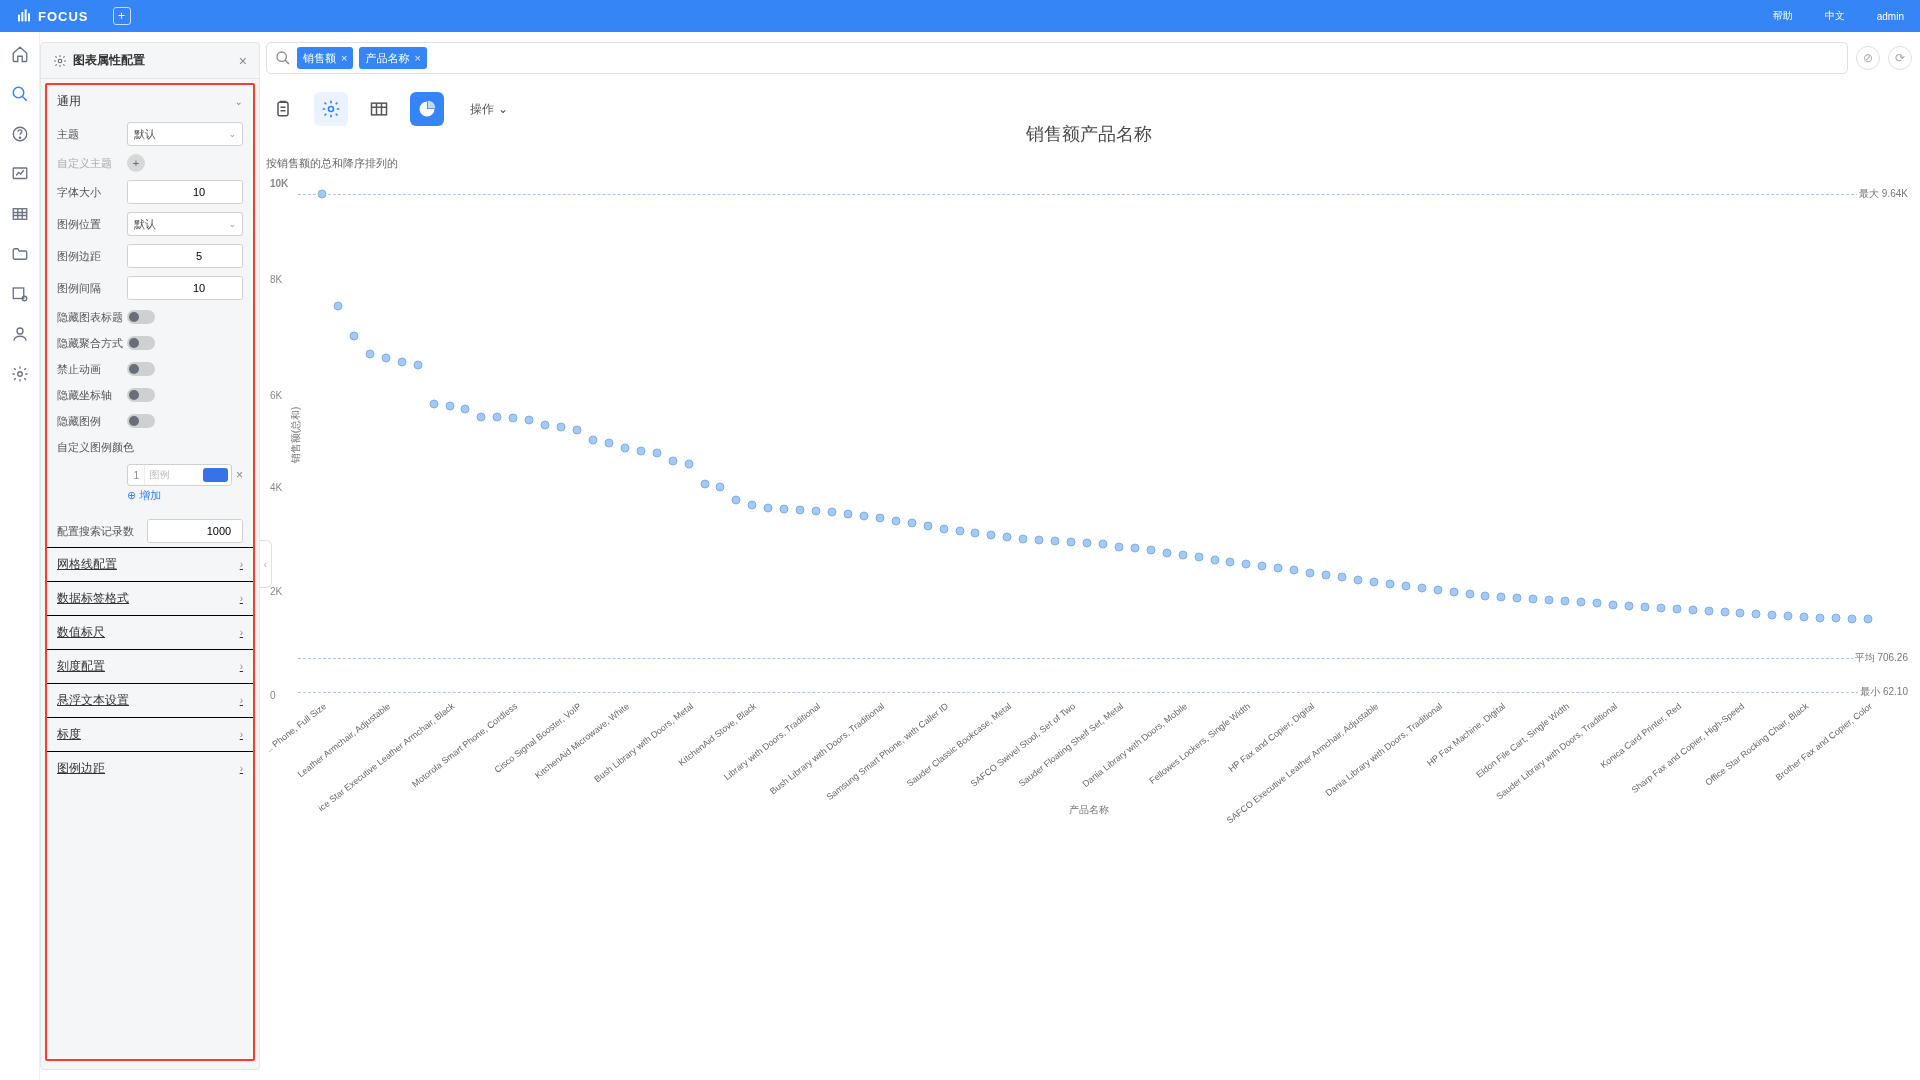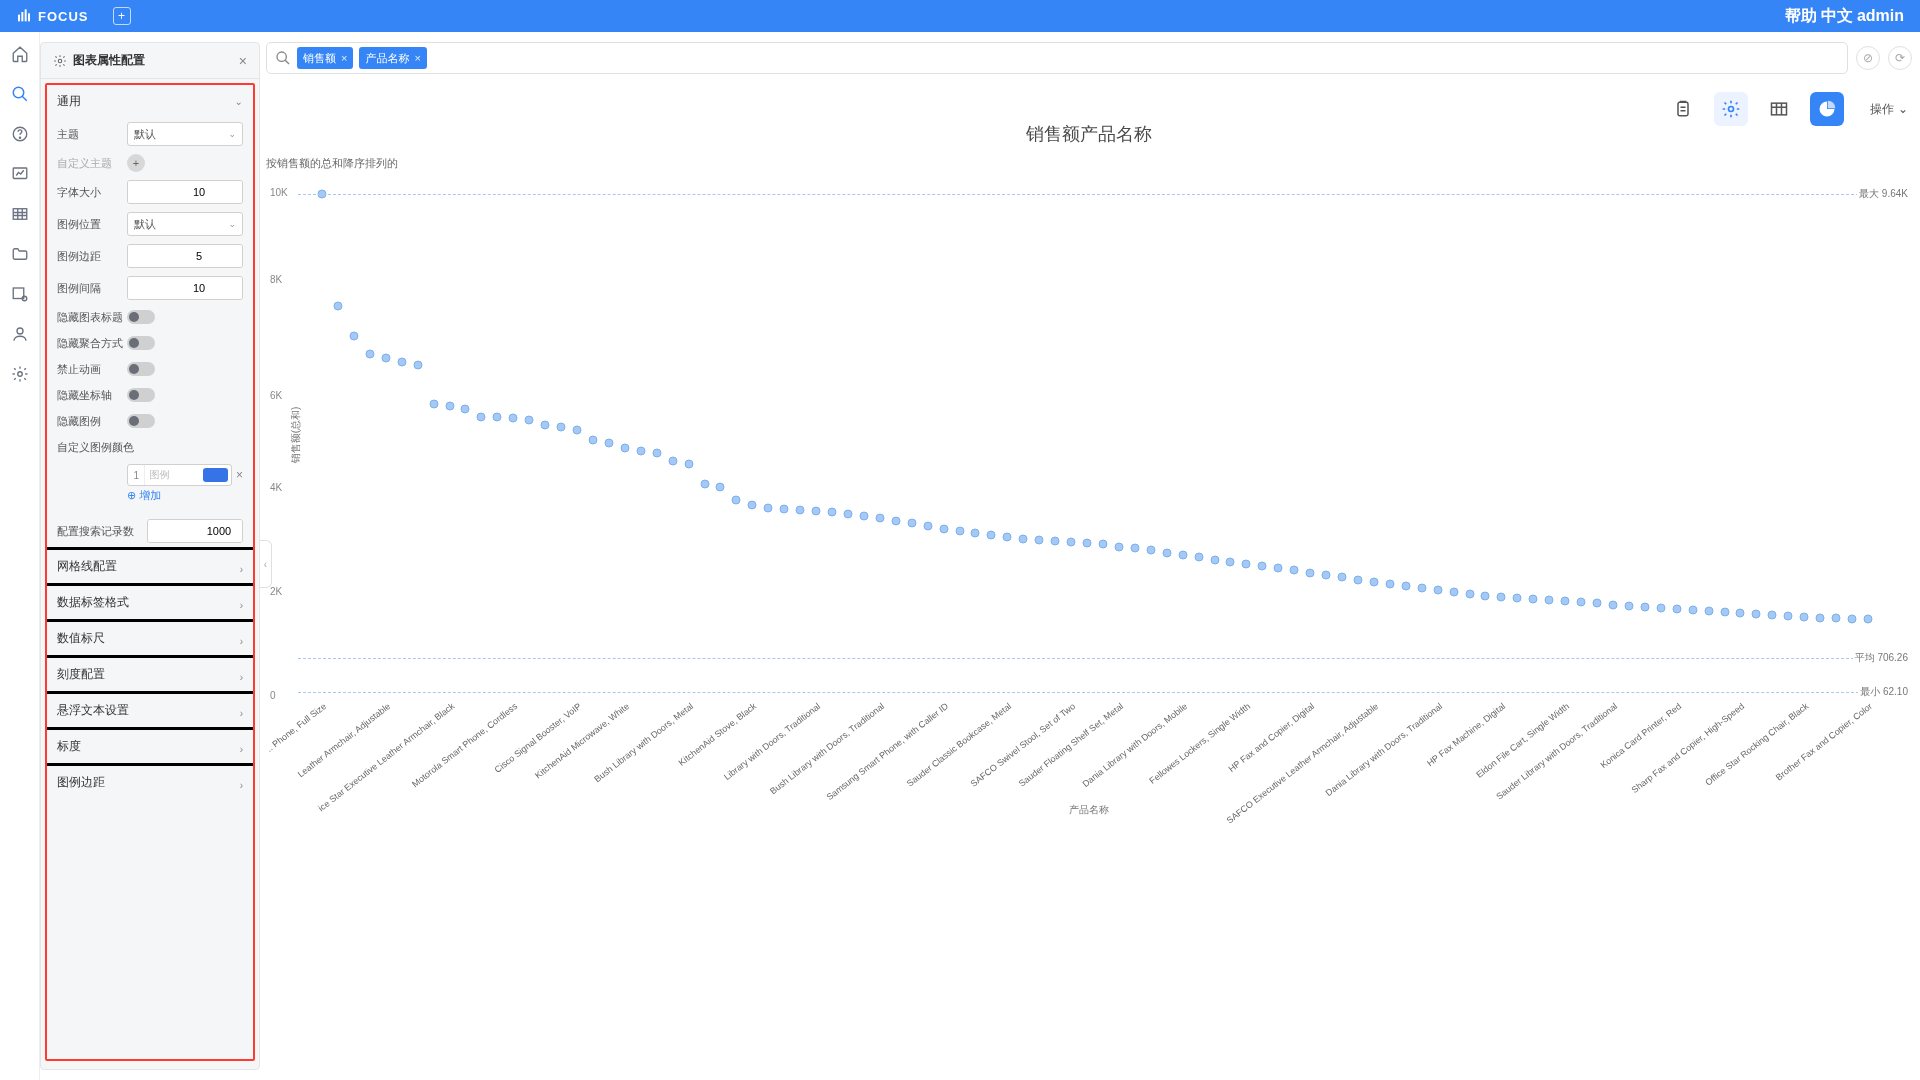--- a/index.html
+++ b/index.html
@@ -4,21 +4,21 @@
 <style>
 * { box-sizing: border-box; margin: 0; padding: 0; font-family: -apple-system, BlinkMacSystemFont, "Segoe UI", Arial, sans-serif; }
 html,body { height:100%; width:100%; overflow:hidden; background:#fff; }
 
 
 .topbar { height:32px; background:#3585f7; color:#fff; display:flex; align-items:center; padding:0 16px; font-size:13px; }
 .topbar .logo { display:flex; align-items:center; gap:6px; font-weight:600; letter-spacing:1px; }
 .topbar .logo svg { width:16px; height:16px; }
 .topbar .plus-btn { margin-left:24px; width:18px;height:18px;border:1px solid rgba(255,255,255,.7); border-radius:3px; display:flex;align-items:center;justify-content:center;font-size:12px;cursor:pointer;}
 .topbar .spacer { flex:1; }
-.topbar .tlink { margin-left:4px; cursor:pointer; font-size:16px;font-weight:bold;}
+.topbar .tlink { margin-left:32px; cursor:pointer; font-size:10px;}
 
 
 .rail { position:absolute; left:0; top:32px; bottom:0; width:40px; background:#fff; border-right:1px solid #eee; display:flex; flex-direction:column; align-items:center; padding-top:12px; gap:20px; }
 .rail .ritem { width:20px; height:20px; color:#6b7280; cursor:pointer; display:flex;align-items:center;justify-content:center;}
 .rail .ritem.active { color:#3585f7; }
 .rail svg { width:18px; height:18px; }
 
 
 .config { position:absolute; left:40px; top:42px; width:220px; bottom:10px; background:#f5f6f7; border:1px solid #e5e5e5; border-radius:4px; font-size:12px; color:#333; }
 .config-hd { height:36px; display:flex; align-items:center; padding:0 12px; border-bottom:1px solid #e5e5e5; }
@@ -38,34 +38,34 @@
 .toggle{width:28px;height:14px;background:#d0d0d0;border-radius:7px;position:relative;cursor:pointer;}
 .toggle::after{content:"";position:absolute;width:10px;height:10px;background:#696e77;border-radius:50%;top:2px;left:2px;}
 .circle-btn{width:18px;height:18px;border-radius:50%;background:#d8d8d8;color:#666;display:flex;align-items:center;justify-content:center;font-size:11px;cursor:pointer;}
 .legend-row{display:flex;align-items:center;gap:4px;padding:4px 10px 0 80px;}
 .legend-row .box{display:flex;border:1px solid #d0d0d0;background:#fff;border-radius:3px;height:22px;overflow:hidden;}
 .legend-row .box .idx{width:18px;display:flex;align-items:center;justify-content:center;font-size:10px;color:#888;border-right:1px solid #eee;}
 .legend-row .box .ph{width:56px;font-size:10px;color:#bbb;display:flex;align-items:center;padding-left:4px;}
 .legend-row .box .sw{width:26px;background:#3573e6;margin:3px;border-radius:3px;}
 .legend-row .x{color:#888;cursor:pointer;font-size:12px;}
 .addlink{padding:2px 10px 6px 80px;color:#3585f7;font-size:11px;cursor:pointer;display:flex;align-items:center;gap:3px;}
-.collapsed{display:flex;align-items:flex-end;padding:8px 10px;cursor:pointer;border-top:3px solid #000000;}
+.collapsed{display:flex;align-items:center;padding:8px 10px;cursor:pointer;border-top:1px solid #000000;text-decoration:underline;}
 .collapsed .caret{margin-left:auto;color:#888;font-size:10px;}
 
 
 .main { position:absolute; left:266px; right:8px; top:42px; bottom:8px; }
 .search-row { display:flex; align-items:center; gap:8px; }
 .searchbox { flex:1; height:32px; border:1px solid #e0e0e0; border-radius:5px; display:flex; align-items:center; padding:0 8px; gap:6px; }
 .searchbox .sicon{color:#888;width:16px;height:16px;}
 .chip{background:#3585f7;color:#fff;height:22px;border-radius:3px;padding:0 6px;display:flex;align-items:center;gap:5px;font-size:11px;}
 .chip .cx{cursor:pointer;font-size:11px;opacity:.85;color:#fff;}
 .round-ico{width:24px;height:24px;border:1px solid #e0e0e0;border-radius:50%;display:flex;align-items:center;justify-content:center;color:#aaa;cursor:pointer;font-size:12px;}
 
 
-.ctoolbar{display:flex;align-items:center;justify-content:flex-end;gap:14px;margin-top:18px;padding-right:4px;}
+.ctoolbar{display:flex;align-items:center;gap:14px;margin-top:18px;padding-right:4px;}
 .ctoolbar .tb{width:34px;height:34px;border-radius:6px;display:flex;align-items:center;justify-content:center;color:#555;cursor:pointer;}
 .ctoolbar .tb.active{background:#ecf2ff;color:#3585f7;}
 .ctoolbar .tb svg{width:20px;height:20px;}
 .ctoolbar .tb.blue-fill{background:#3585f7;color:#fff;}
 .ctoolbar .ops{margin-left:12px;font-size:12px;color:#555;cursor:pointer;display:flex;align-items:center;gap:4px;}
 
 
 .chart-wrap{margin-top:0;}
 .chart-title{text-align:center;font-size:18px;color:#4a4a4a;margin-top:-4px;}
 .chart-sub{font-size:11px;color:#666;margin:10px 0 4px 0;}
@@ -436,21 +436,21 @@
           <div class="dot" style="left: 1442.49px; top: 437.84px;"></div>
           <div class="dot" style="left: 1458.43px; top: 438.88px;"></div>
           <div class="dot" style="left: 1474.37px; top: 439.92px;"></div>
           <div class="dot" style="left: 1490.31px; top: 440.96px;"></div>
           <div class="dot" style="left: 1506.25px; top: 442px;"></div>
           <div class="dot" style="left: 1522.19px; top: 442.52px;"></div>
           <div class="dot" style="left: 1538.12px; top: 443.04px;"></div>
           <div class="dot" style="left: 1554.06px; top: 443.56px;"></div>
           <div class="dot" style="left: 1570px; top: 444.08px;"></div>
         </div>
-    <div class="ytick" style="top: 17px;">10K</div>
+    <div class="ytick" style="top: 8px; font-weight: bold;">10K</div>
         <div class="ytick" style="top: 104px;">8K</div>
         <div class="ytick" style="top: 208px; margin-top: 12px;">6K</div>
         <div class="ytick" style="top: 312px;">4K</div>
         <div class="ytick" style="top: 416px;">2K</div>
         <div class="ytick" style="top: 520px;">0</div>
         <div class="ref-line" style="top: 18.72px;"></div>
         <div class="ref-lbl" style="top: 18.72px;">最大 9.64K</div>
         <div class="ref-line" style="top: 483.274px;"></div>
         <div class="ref-lbl" style="top: 483.274px;">平均 706.26</div>
         <div class="ref-line" style="top: 516.771px;"></div>

